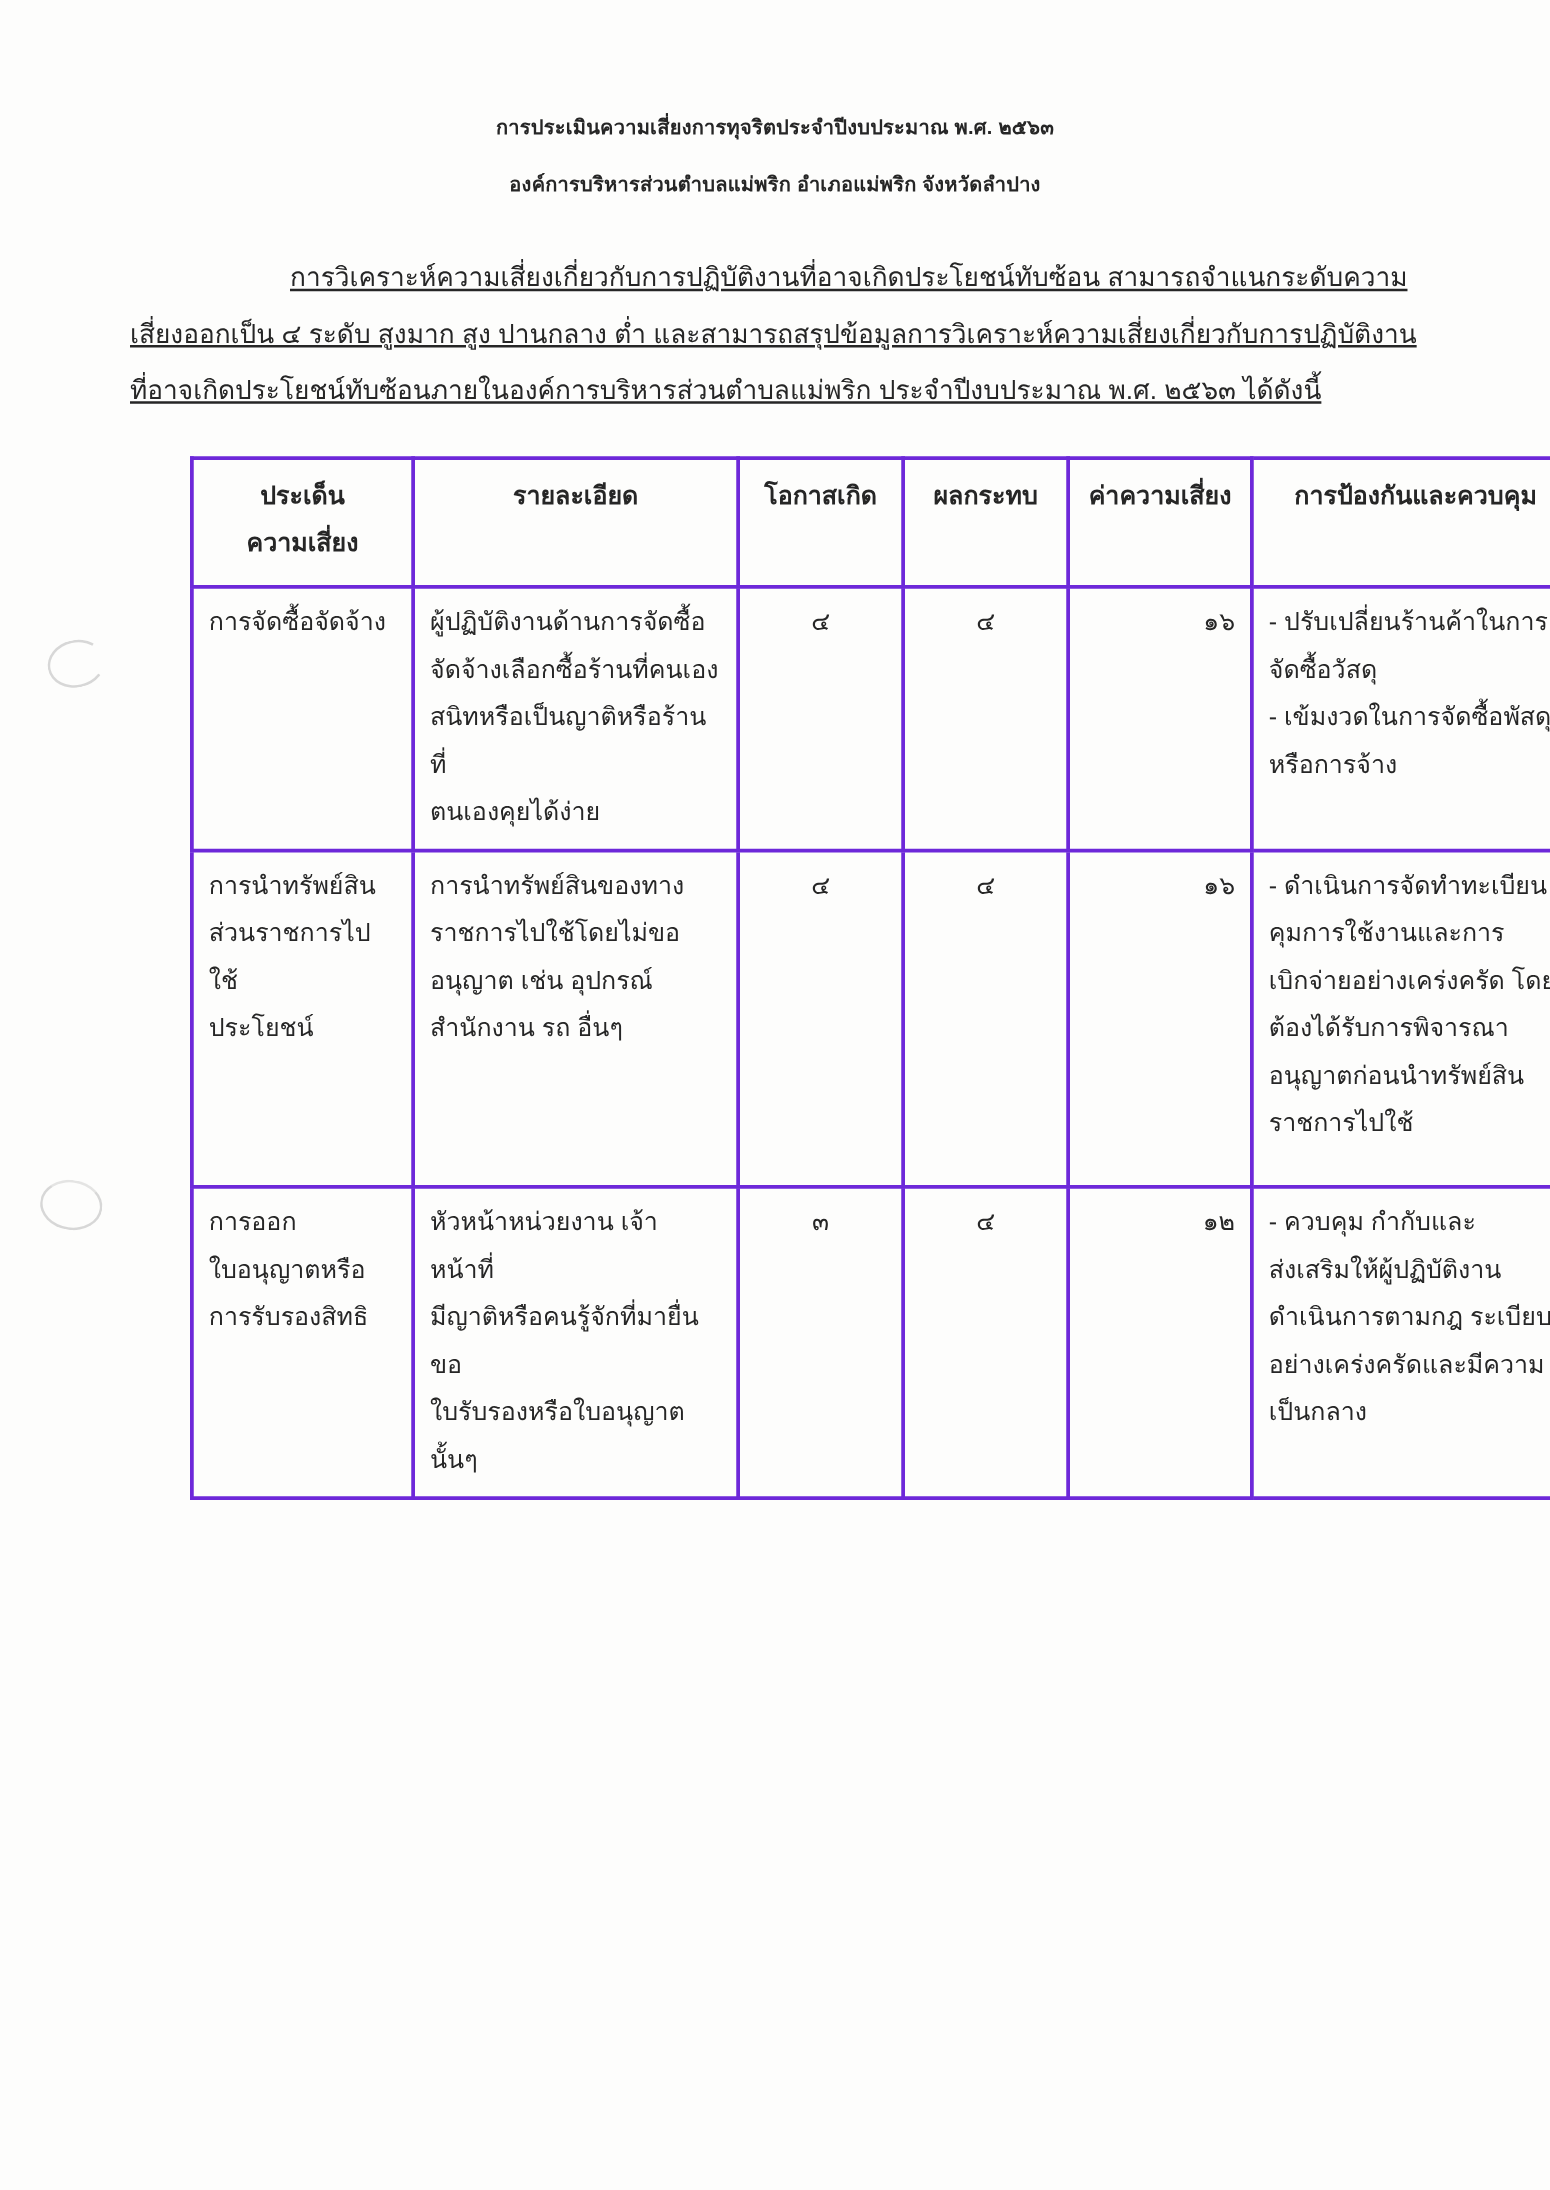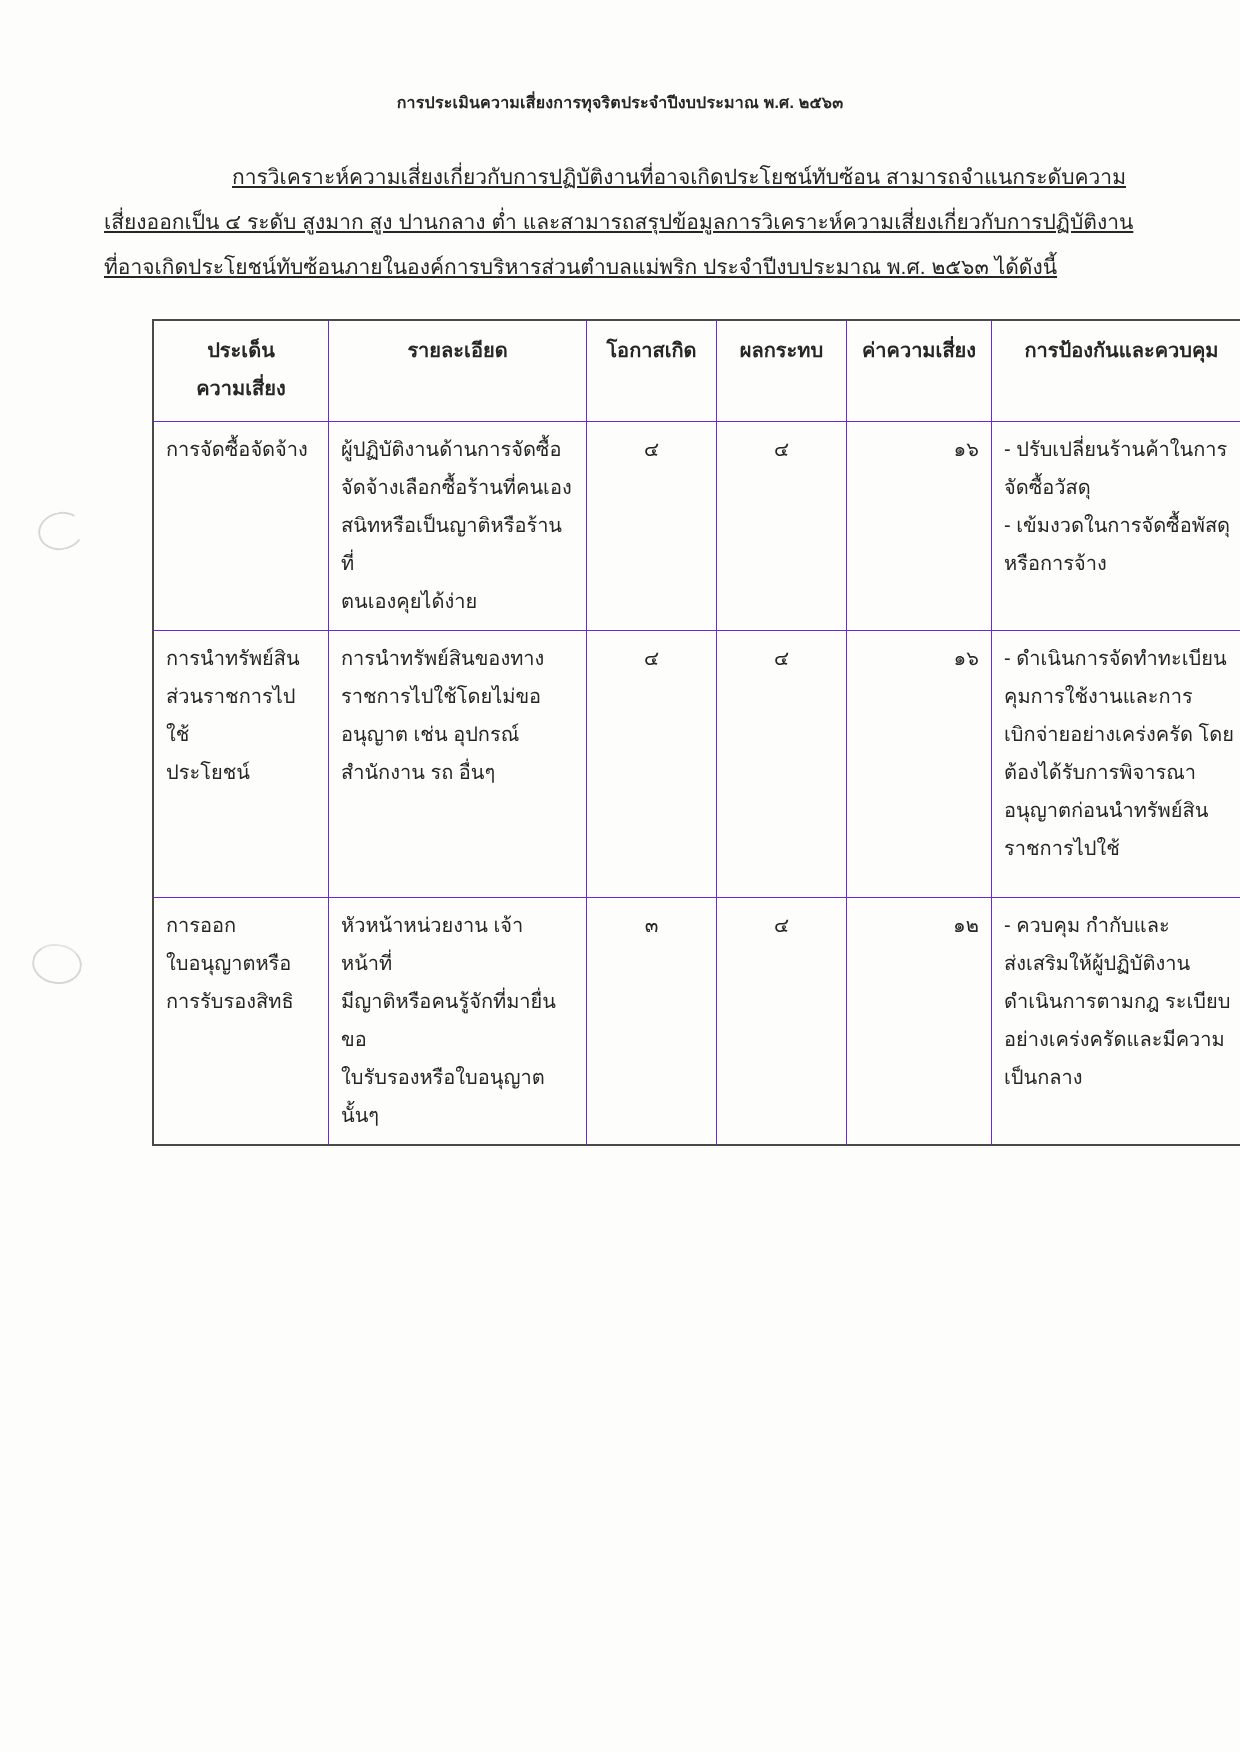--- a/index.html
+++ b/index.html
@@ -36,21 +36,21 @@
     text-decoration:underline;
   }
   table.risk{
     border-collapse:collapse;
     table-layout:fixed;
     margin:30px 0 0 152px;
     width:948px;
     border:2px solid #4a4a4a;
   }
   table.risk th, table.risk td{
-    border:1px solid #6d28d9;
+    border:3px solid #6d28d9;
     vertical-align:top;
     font-size:20px;
     line-height:38px;
     padding:8px 12px 10px 12px;
     white-space:pre-line;
     word-break:break-word;
   }
   table.risk th{
     font-weight:600;
     text-align:center;
@@ -79,20 +79,21 @@
   .artifact.a1{left:38px;top:512px;width:42px;height:34px;transform:rotate(-12deg);border-right-color:transparent;}
   .artifact.a2{left:32px;top:944px;width:46px;height:36px;transform:rotate(8deg);border-top-color:rgba(120,120,120,.18);}
 </style>
 </head>
 <body>
 
 <div class="page">
 
   <div class="titles">
     <div class="title-line">การประเมินความเสี่ยงการทุจริตประจำปีงบประมาณ พ.ศ. ๒๕๖๓</div>
+    <div class="title-line">องค์การบริหารส่วนตำบลแม่พริก  อำเภอแม่พริก  จังหวัดลำปาง</div>
   </div>
 
   <p class="para">การวิเคราะห์ความเสี่ยงเกี่ยวกับการปฏิบัติงานที่อาจเกิดประโยชน์ทับซ้อน สามารถจำแนกระดับความเสี่ยงออกเป็น ๔ ระดับ สูงมาก สูง ปานกลาง ต่ำ และสามารถสรุปข้อมูลการวิเคราะห์ความเสี่ยงเกี่ยวกับการปฏิบัติงานที่อาจเกิดประโยชน์ทับซ้อนภายในองค์การบริหารส่วนตำบลแม่พริก ประจำปีงบประมาณ พ.ศ. ๒๕๖๓ ได้ดังนี้</p>
 
   <table class="risk">
     <thead>
       <tr>
         <th class="h-topic">ประเด็น
 ความเสี่ยง</th>
         <th class="h-detail">รายละเอียด</th>

